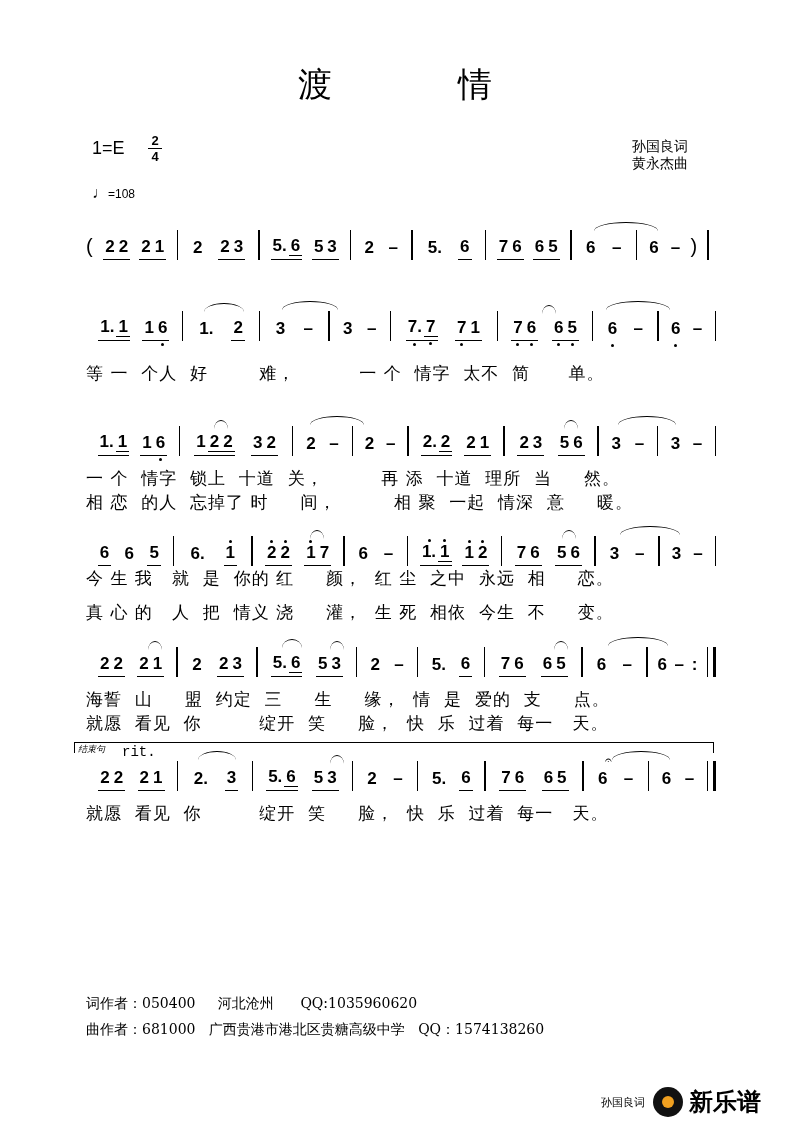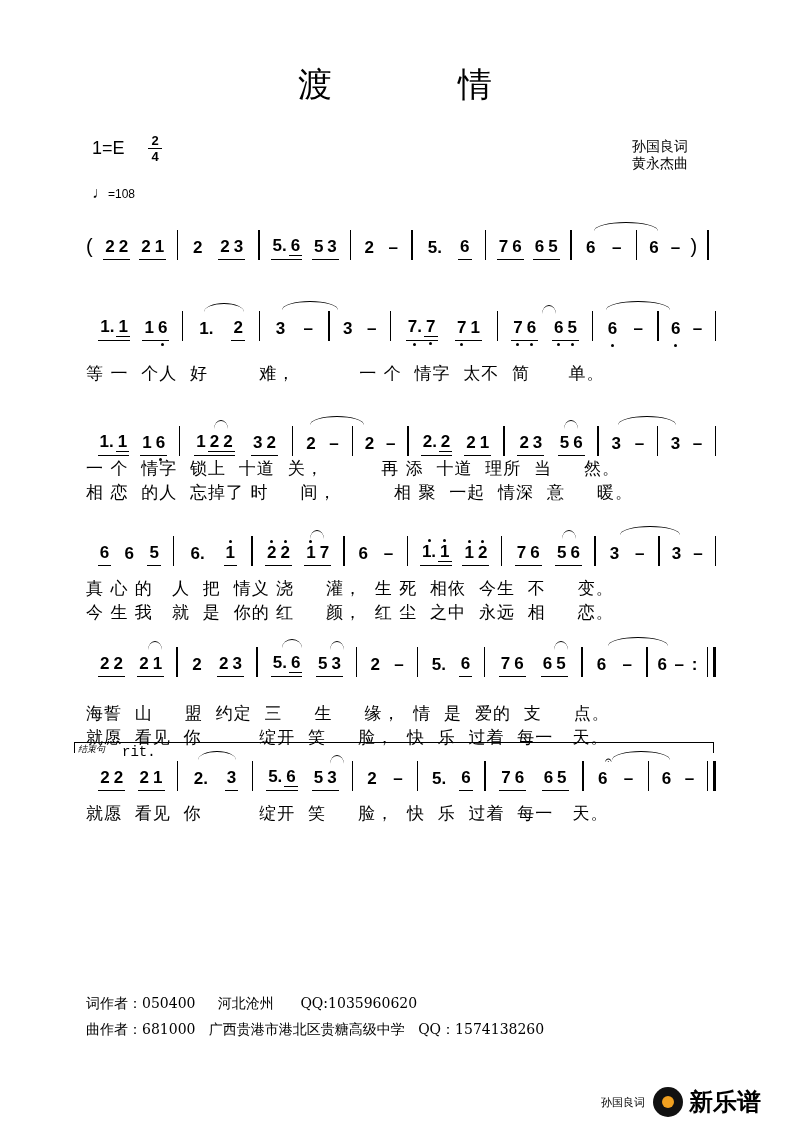--- a/index.html
+++ b/index.html
@@ -319,21 +319,21 @@
         <span class="grp">
           <span class="n">–</span>
         </span>
     </div>
     <div class="barline"></div>
   </div>
   <div class="slur" style="left:128px; top:-2px; width:14px;"></div>
   <div class="slur" style="left:224px; top:-6px; width:54px;"></div>
   <div class="slur" style="left:478px; top:-2px; width:14px;"></div>
   <div class="slur" style="left:532px; top:-6px; width:58px;"></div>
-  <div class="lyrics" style="">一 个  情字  锁上  十道  关，         再 添  十道  理所  当     然。</div>
+  <div class="lyrics" style="margin-top:10px;">一 个  情字  锁上  十道  关，         再 添  十道  理所  当     然。</div>
   <div class="lyrics">相 恋  的人  忘掉了 时     间，         相 聚  一起  情深  意     暖。</div>
 </div>
 
 <div class="system" style="top:532px;">
   <div class="staff">
     <div class="measure" style="width:80px">
       <span class="grp u1">
           <span class="n">6</span>
         </span>
         <span class="grp">
@@ -410,22 +410,22 @@
         </span>
         <span class="grp">
           <span class="n">–</span>
         </span>
     </div>
     <div class="barline"></div>
   </div>
   <div class="slur" style="left:224px; top:-2px; width:14px;"></div>
   <div class="slur" style="left:476px; top:-2px; width:14px;"></div>
   <div class="slur" style="left:534px; top:-6px; width:60px;"></div>
+  <div class="lyrics">今 生 我   就  是  你的 红     颜，  红 尘  之中  永远  相     恋。</div>
   <div class="lyrics" style="margin-top:10px;">真 心 的   人  把  情义 浇     灌，  生 死  相依  今生  不     变。</div>
-  <div class="lyrics">今 生 我   就  是  你的 红     颜，  红 尘  之中  永远  相     恋。</div>
 </div>
 
 <div class="system" style="top:643px;">
   <div class="staff">
     <div class="measure" style="width:82px">
       <span class="grp u1">
           <span class="n">2</span>
           <span class="n">2</span>
         </span>
       <span class="grp u1">
@@ -504,21 +504,21 @@
           <span class="n">:</span>
         </span>
     </div>
     <div class="barline repeat"></div>
   </div>
   <div class="slur" style="left:62px; top:-2px; width:14px;"></div>
   <div class="slur" style="left:196px; top:-4px; width:20px;"></div>
   <div class="slur" style="left:244px; top:-2px; width:14px;"></div>
   <div class="slur" style="left:468px; top:-2px; width:14px;"></div>
   <div class="slur" style="left:522px; top:-6px; width:60px;"></div>
-  <div class="lyrics" style="margin-top:24px;">海誓  山     盟  约定  三     生     缘，  情  是  爱的  支     点。</div>
+  <div class="lyrics" style="margin-top:10px;">海誓  山     盟  约定  三     生     缘，  情  是  爱的  支     点。</div>
   <div class="lyrics">就愿  看见  你         绽开  笑     脸，  快  乐  过着  每一   天。</div>
 </div>
 
 <div class="ending-box"></div>
 <div class="ending-label">结束句</div>
 <div class="rit">rit.</div>
 
 <div class="system" style="top:757px;">
   <div class="staff">
     <div class="measure" style="width:82px">

